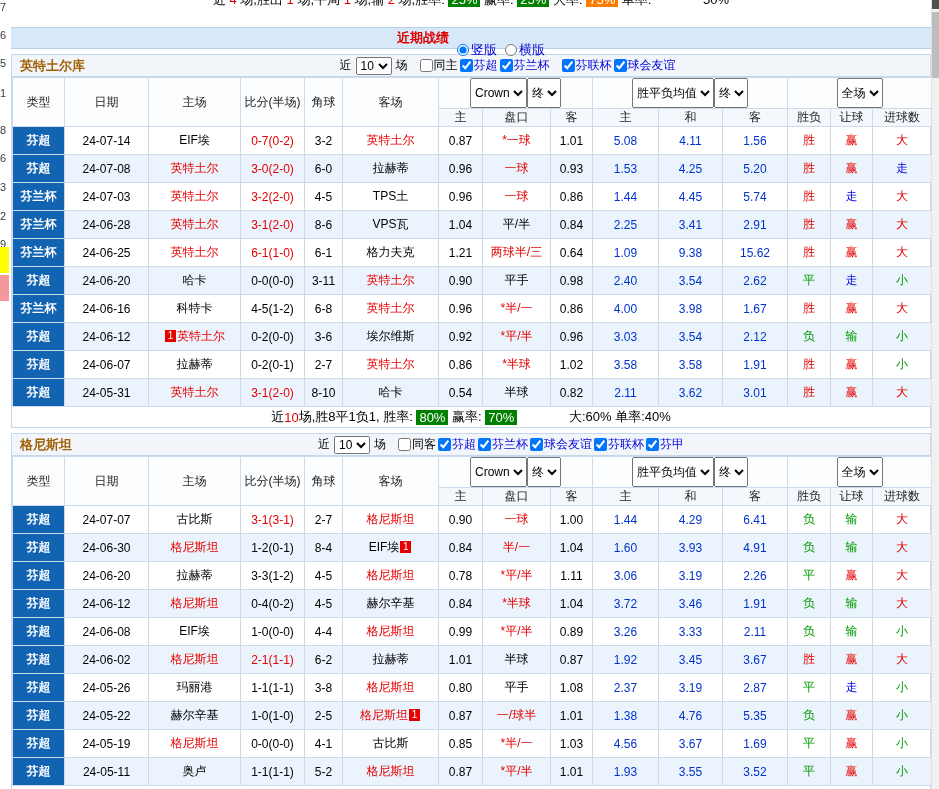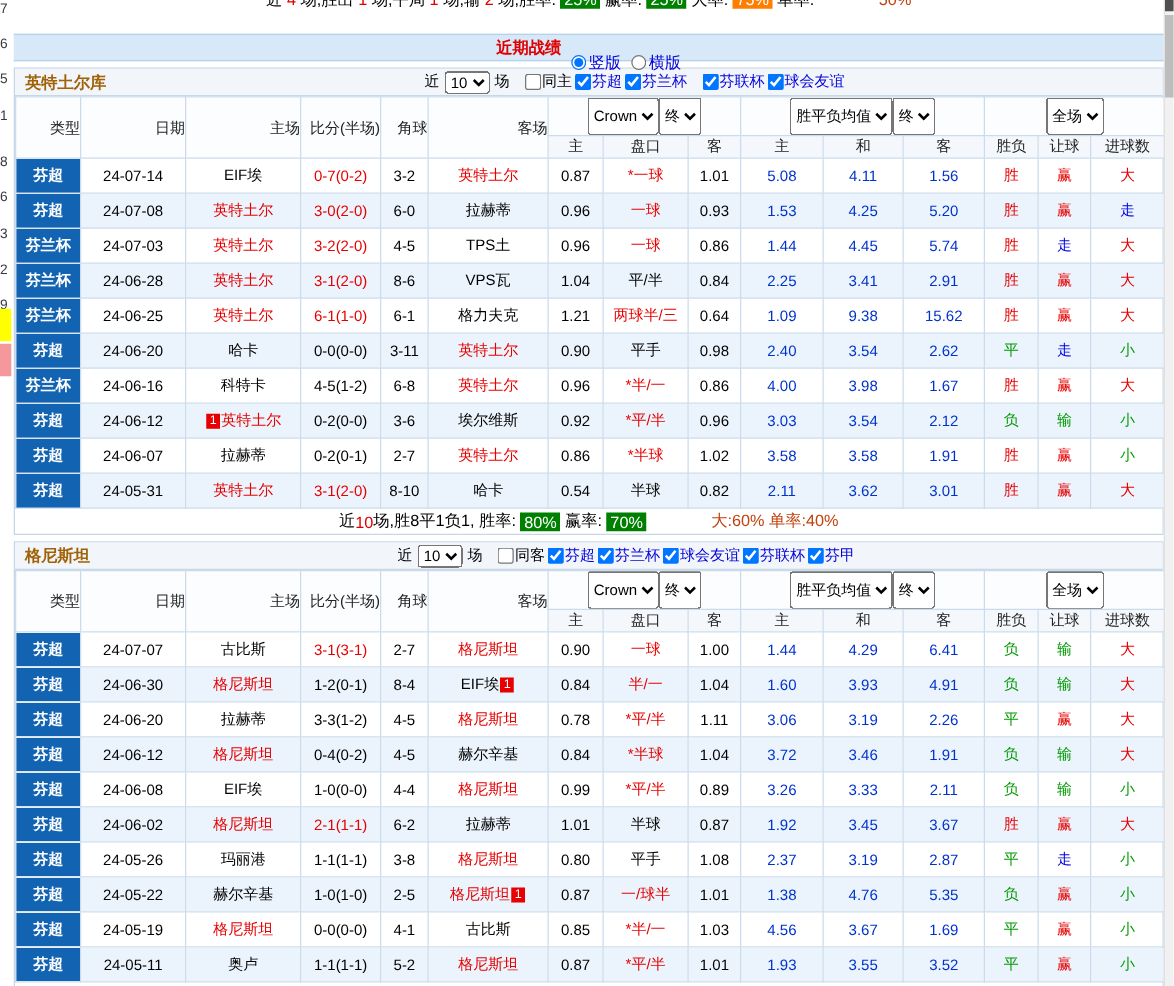--- a/index.html
+++ b/index.html
@@ -18,21 +18,21 @@
   .vscroll-thumb{position:absolute;top:12px;left:0;width:8px;height:66px;background:#bdbdbd;}
 
   .content{position:absolute;left:11px;top:0;width:920px;}
 
   
   .top-partial{height:10px;overflow:hidden;position:relative;}
   .top-partial .inner{position:absolute;top:-10px;left:0;right:0;text-align:center;font-size:13px;line-height:19px;white-space:pre;}
   .seg{white-space:pre;}
   .seg-plain{color:#000;}
   .seg-red{color:#e00000;}
-  .seg-blue{color:#c2410c;margin-left:48px;}
+  .seg-blue{color:#000000;margin-left:48px;}
   .seg-badge-green{background:#008000;color:#fff;padding:0 3px;}
   .seg-badge-orange{background:#ff7e00;color:#fff;padding:0 3px;}
 
   
   .title-bar{margin-top:17px;height:22px;background:#d7e8f8;border-top:1px solid #b7d1ea;border-bottom:1px solid #b7d1ea;
     display:flex;align-items:center;justify-content:center;gap:4px;font-size:13px;}
   .title-bar .ttl{color:#e00000;font-weight:bold;margin-right:4px;}
   .radio-opt{display:inline-flex;align-items:center;gap:2px;color:#0000d8;cursor:pointer;}
   .radio-opt input{width:12px;height:12px;margin:0;}
 
@@ -45,21 +45,21 @@
   .chk{display:inline-flex;align-items:center;gap:1px;cursor:pointer;}
   .chk input{width:13px;height:13px;margin:0;}
   .lg{color:#0000d8;}
   .gap{display:inline-block;width:8px;}
 
   
   table.grid{border-collapse:collapse;table-layout:fixed;width:100%;font-size:12px;}
   table.grid th,table.grid td{border:1px solid #cbdbeb;text-align:center;overflow:hidden;white-space:nowrap;padding:0;}
   thead tr.h1 th{height:22px;background:#fbfdff;font-weight:normal;color:#222;}
   thead tr.h2 th{height:18px;background:#f4f8fc;font-weight:normal;color:#222;}
-  thead th.hcol{background:#fbfdff;font-weight:normal;color:#222;text-align:right;}
+  thead th.hcol{background:#fbfdff;font-weight:normal;color:#222;}
   thead select{font-size:12px;height:30px;max-width:96%;}
   tbody td{height:28px;color:#000;}
   tbody tr:nth-child(even) td{background:#ebf4fc;}
   tbody tr:nth-child(even) td.type{background:#1263b2;}
   td.type{background:#1263b2;color:#fff;font-weight:bold;}
   .c-red{color:#e60000;}
   .c-green{color:#009900;}
   .c-blue{color:#0000e6;}
   .c-black{color:#000;}
   td.odds{color:#0033cc;}

